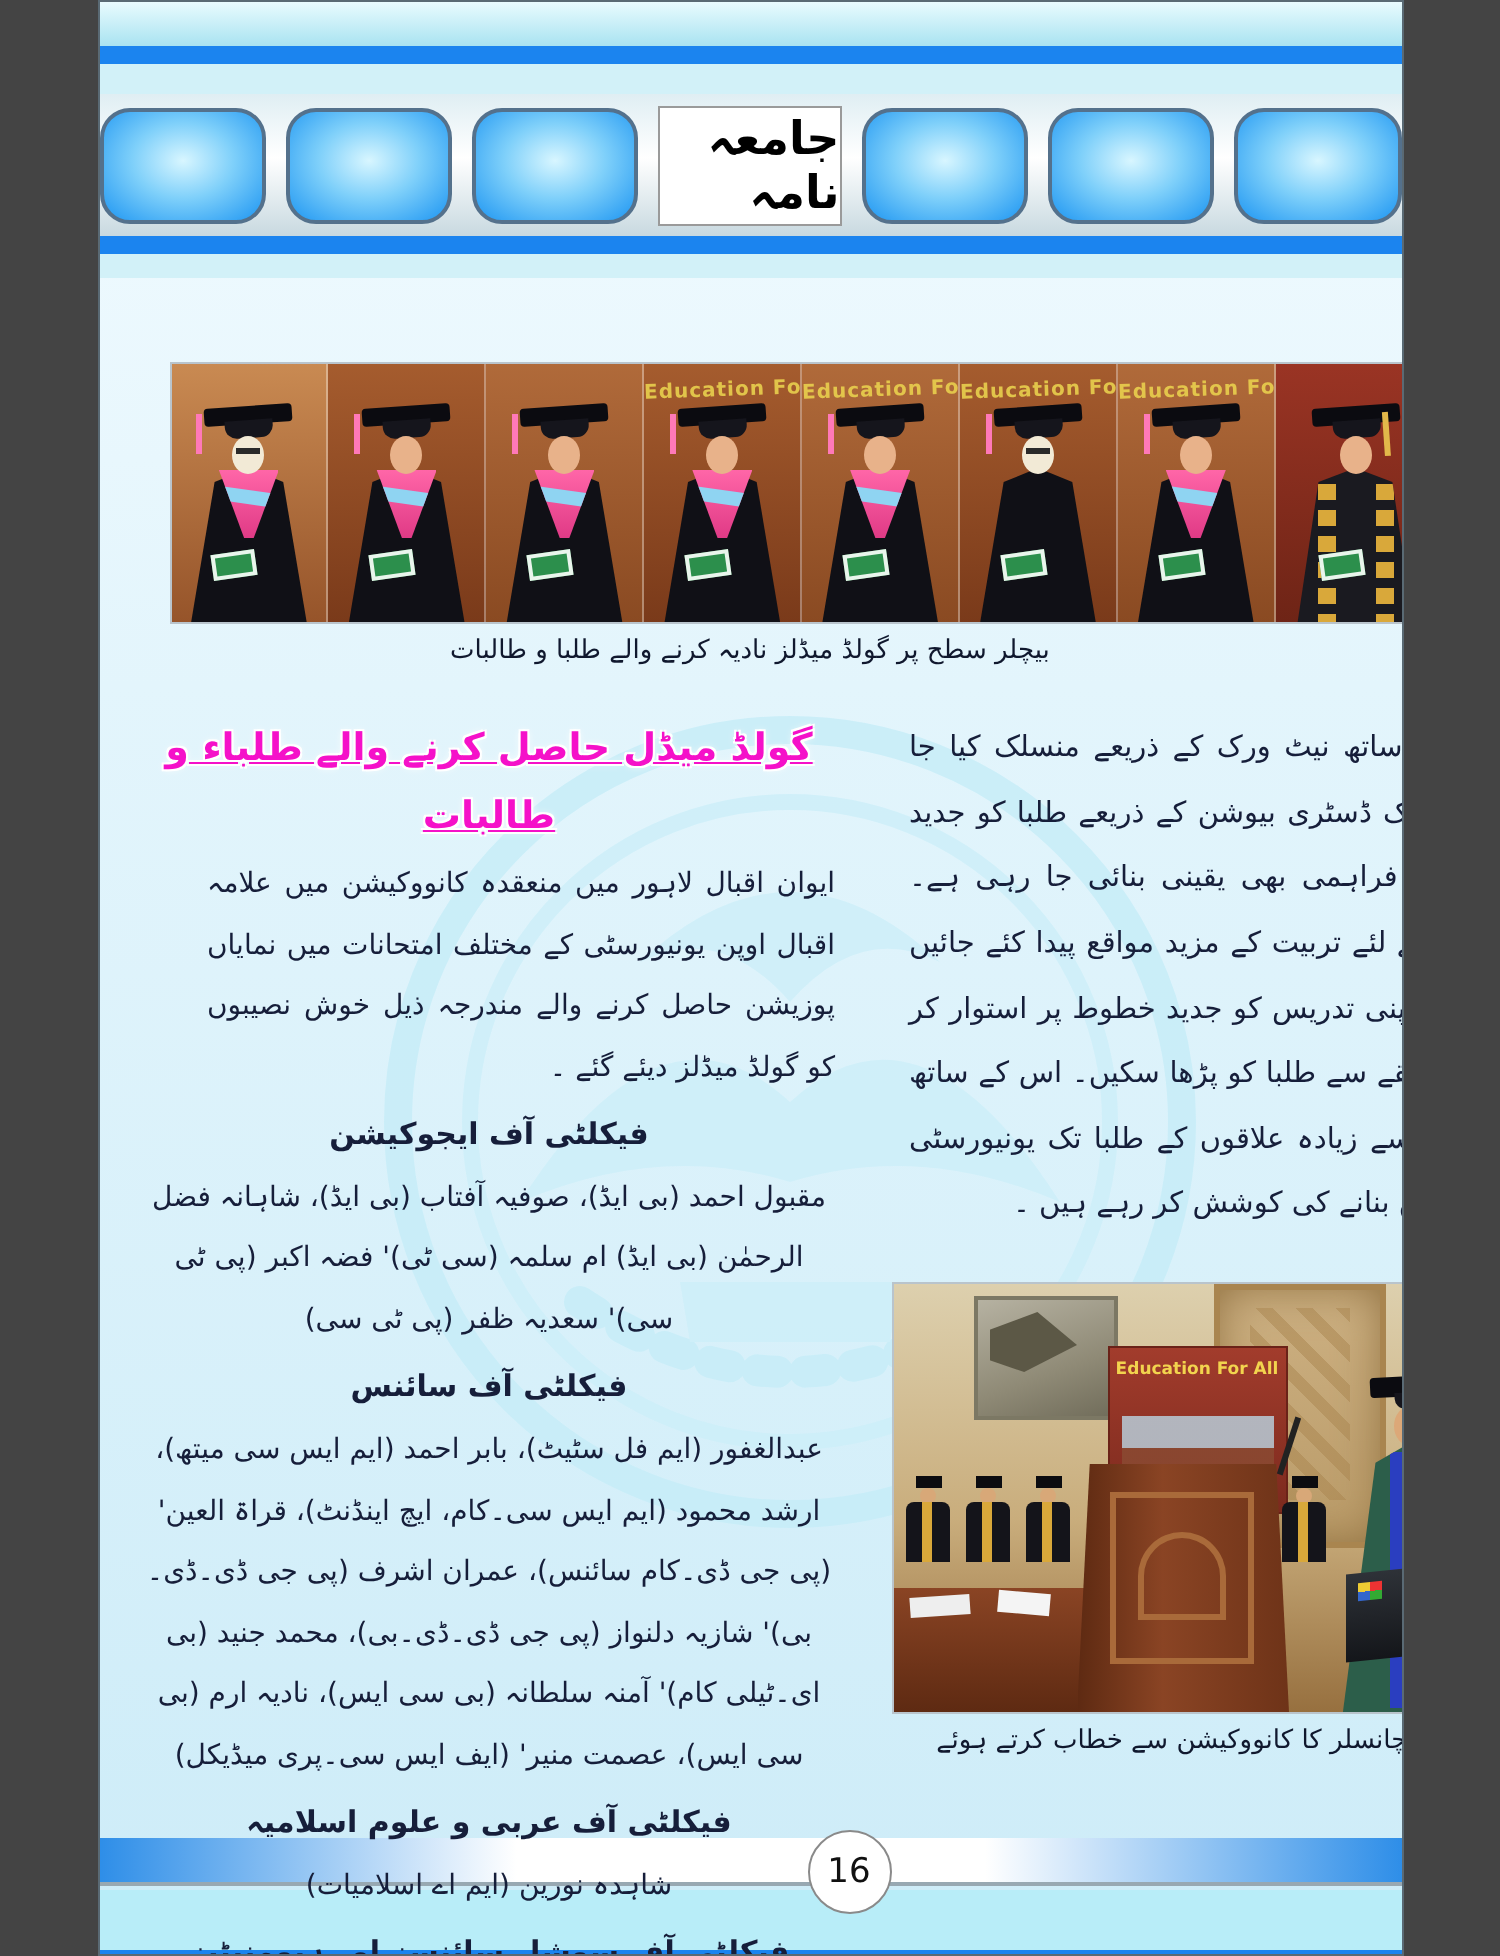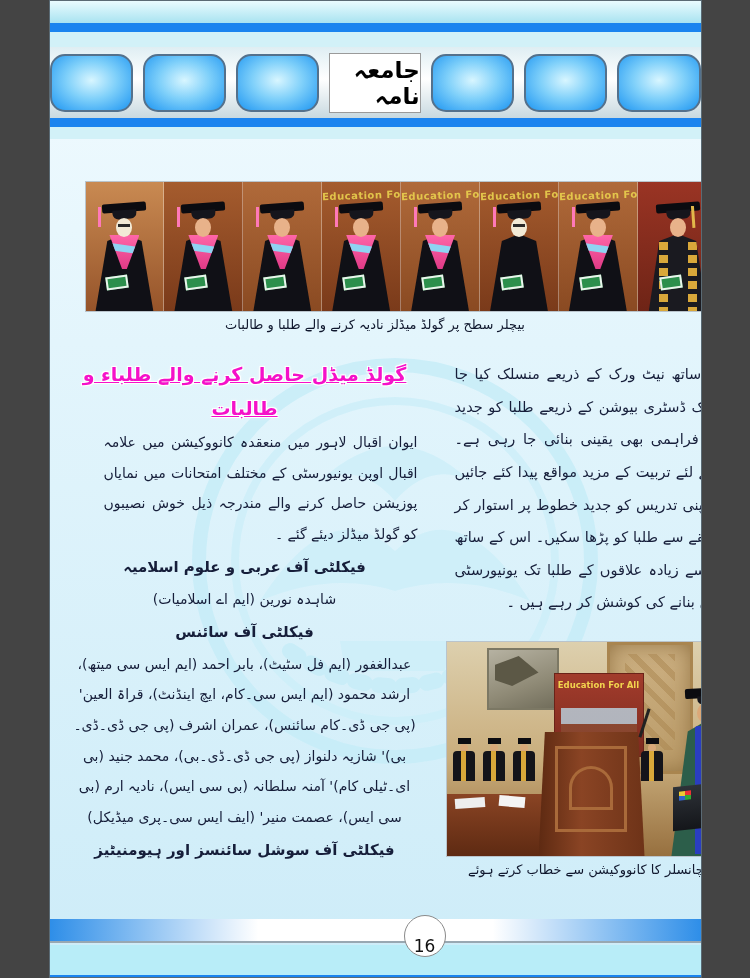--- a/index.html
+++ b/index.html
@@ -166,21 +166,21 @@
   .mic { position:absolute; left:196px; bottom:118px; width:3px; height:30px; background:#222; transform:rotate(18deg); }
 
   
   .footer-grad { position:absolute; left:0; top:918px; width:100%; height:24px;
     background:linear-gradient(90deg,#2e8ee8 0%,#ffffff 32%,#ffffff 68%,#2e8ee8 100%);
     border-bottom:2px solid #98a8b2; }
   .footer-cyan { position:absolute; left:0; top:944px; width:100%; height:30px; background:#b8edf8; }
   .footer-stripe { position:absolute; left:0; top:974px; width:100%; height:4px; background:#1b84ef; }
   .page-circle { position:absolute; left:354px; top:914px; width:42px; height:42px;
     border-radius:50%; background:#fff; border:1.5px solid #8a8a8a; z-index:6;
-    display:flex; align-items:flex-end; justify-content:center;
+    display:flex; align-items:center; justify-content:center;
     font-size:17px; color:#111; }
 </style>
 </head>
 <body>
 
 <div class="page">
 
   <div class="band-a"></div>
   <div class="stripe-1"></div>
   <div class="band-b"></div>
@@ -307,26 +307,30 @@
   </div>
 
   <div class="right-col">
     <div class="para1">مین کیمپس کے ساتھ نیٹ ورک کے ذریعے منسلک کیا جا رہا ہے۔ الیکٹرانک ڈسٹری بیوشن کے ذریعے طلبا کو جدید ترین نصاب کی فراہمی بھی یقینی بنائی جا رہی ہے۔ تدریسی عملے کے لئے تربیت کے مزید مواقع پیدا کئے جائیں گے تاکہ اساتذہ اپنی تدریس کو جدید خطوط پر استوار کر سکیں؛ بہتر طریقے سے طلبا کو پڑھا سکیں۔ اس کے ساتھ ساتھ ہم زیادہ سے زیادہ علاقوں کے طلبا تک یونیورسٹی کی رسائی ممکن بنانے کی کوشش کر رہے ہیں ۔</div>
     <div class="para2">اس کے بعد سوال و جواب کا سلسلہ شروع ہوا اور محترم وائس چانسلر نے ذرائع ابلاغ کے نمائندوں کے سوالات کے تفصیلی جوابات دیئے ۔</div>
   </div>
 
   <div class="left-col">
     <div class="intro">ایوان اقبال لاہور میں منعقدہ کانووکیشن میں علامہ اقبال اوپن یونیورسٹی کے مختلف امتحانات میں نمایاں پوزیشن حاصل کرنے والے مندرجہ ذیل خوش نصیبوں کو گولڈ میڈلز دیئے گئے ۔</div>
     <div>
-      <div class="fac-h">فیکلٹی آف عربی و علوم اسلامیہ</div>
-      <div class="fac-n">شاہدہ نورین (ایم اے اسلامیات)</div>
+      <div class="fac-h">فیکلٹی آف ایجوکیشن</div>
+      <div class="fac-n">مقبول احمد (بی ایڈ)، صوفیہ آفتاب (بی ایڈ)، شاہانہ فضل الرحمٰن (بی ایڈ) ام سلمہ (سی ٹی)' فضہ اکبر (پی ٹی سی)' سعدیہ ظفر (پی ٹی سی)</div>
     </div>
     <div>
       <div class="fac-h">فیکلٹی آف سائنس</div>
       <div class="fac-n">عبدالغفور (ایم فل سٹیٹ)، بابر احمد (ایم ایس سی میتھ)، ارشد محمود (ایم ایس سی۔کام، ایچ اینڈنٹ)، قراۃ العین' (پی جی ڈی۔کام سائنس)، عمران اشرف (پی جی ڈی۔ڈی۔بی)' شازیہ دلنواز (پی جی ڈی۔ڈی۔بی)، محمد جنید (بی ای۔ٹیلی کام)' آمنہ سلطانہ (بی سی ایس)، نادیہ ارم (بی سی ایس)، عصمت منیر' (ایف ایس سی۔پری میڈیکل)</div>
+    </div>
+    <div>
+      <div class="fac-h">فیکلٹی آف عربی و علوم اسلامیہ</div>
+      <div class="fac-n">شاہدہ نورین (ایم اے اسلامیات)</div>
     </div>
     <div>
       <div class="fac-h">فیکلٹی آف سوشل سائنسز اور ہیومنیٹیز</div>
 
     </div>
   </div>
 
   <div class="photo2">
     <div class="screen"></div>
     <div class="arch"></div>

